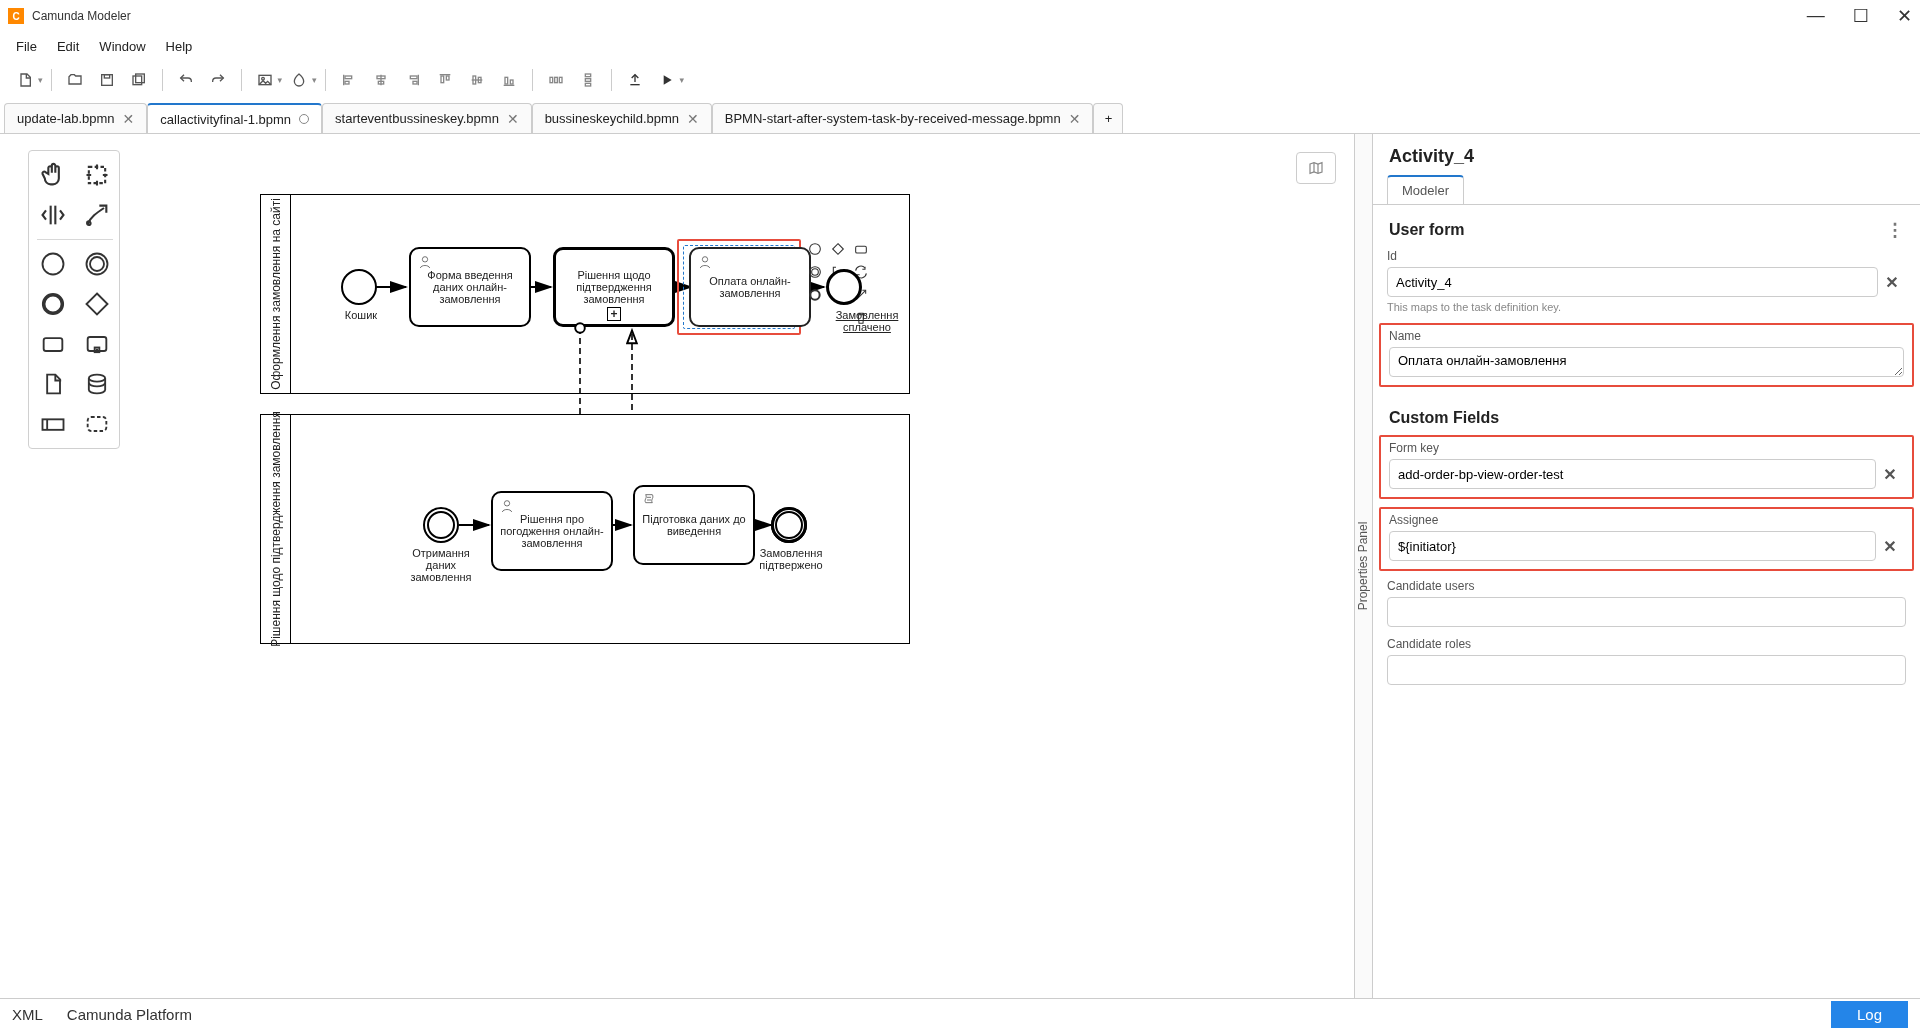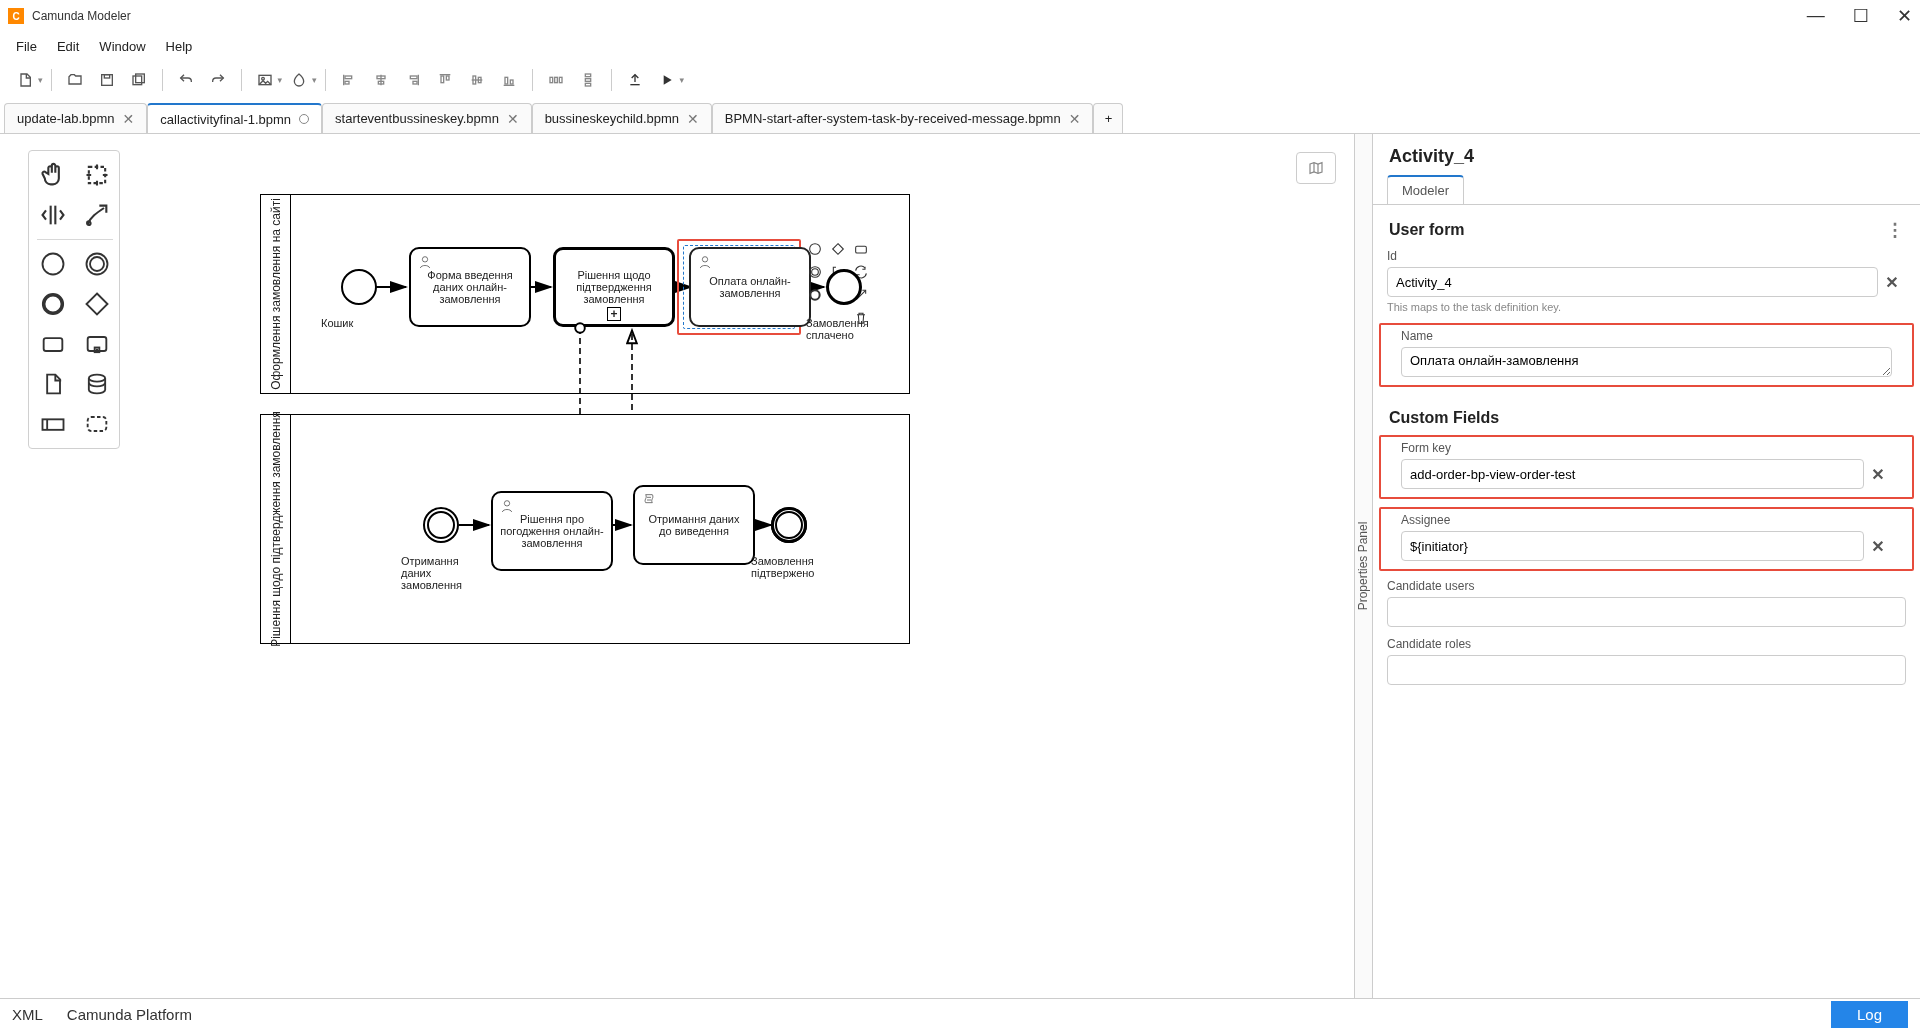--- a/index.html
+++ b/index.html
@@ -37,35 +37,35 @@
 .end-event { position: absolute; width: 36px; height: 36px; border: 3.5px solid #000; border-radius: 50%; background: #fff; }
 .intermediate-event { position: absolute; width: 36px; height: 36px; border-radius: 50%; background: #fff; }
 .intermediate-event::before { content: ""; position: absolute; inset: 0; border: 2px solid #000; border-radius: 50%; }
 .intermediate-event::after { content: ""; position: absolute; inset: 4px; border: 2px solid #000; border-radius: 50%; }
 .task { position: absolute; width: 122px; height: 80px; border: 2px solid #000; border-radius: 10px; background: #fff; font-size: 11px; text-align: center; display: flex; align-items: center; justify-content: center; padding: 6px; }
 .task.thick { border-width: 3.5px; }
 .task .type-icon { position: absolute; left: 6px; top: 5px; width: 16px; height: 16px; }
 .task .marker { position: absolute; left: 50%; bottom: 3px; transform: translateX(-50%); width: 14px; height: 14px; border: 1.5px solid #000; display: flex; align-items: center; justify-content: center; font-size: 12px; font-weight: bold; }
 .sel-outer { position: absolute; border: 2px solid #e74c3c; border-radius: 2px; pointer-events: none; }
 .sel-inner { position: absolute; border: 1px dashed #2277cc; border-radius: 2px; pointer-events: none; }
-.ev-label { position: absolute; font-size: 11px; text-align: left; width: 80px; margin-top: 8px; }
+.ev-label { position: absolute; font-size: 11px; text-align: center; width: 80px; }
 .context-pad { position: absolute; display: grid; grid-template-columns: repeat(3, 20px); gap: 3px; }
 .context-pad .cp { width: 20px; height: 20px; display: flex; align-items: center; justify-content: center; color: #333; }
 .context-pad .cp svg { width: 16px; height: 16px; }
 .svg-flow { position: absolute; left: 0; top: 0; pointer-events: none; overflow: visible; }
 .props-handle { width: 18px; display: flex; align-items: center; justify-content: center; border-left: 1px solid #ccc; background: #fafafa; cursor: pointer; }
 .props-handle span { transform: rotate(-90deg); white-space: nowrap; font-size: 12px; color: #555; }
 .props-panel { width: 548px; border-left: 1px solid #ccc; background: #fff; overflow-y: auto; padding-bottom: 20px; }
 .props-panel .ph-title { font-size: 18px; font-weight: bold; padding: 12px 16px 8px; }
 .props-panel .ph-tab { display: inline-block; padding: 6px 14px; font-size: 13px; color: #555; border: 1px solid #ccc; border-bottom: none; border-radius: 4px 4px 0 0; margin-left: 14px; border-top: 2px solid #2277cc; background: #fff; cursor: pointer; }
 .props-panel .ph-tabline { border-bottom: 1px solid #ccc; }
 .section-title { display: flex; align-items: center; justify-content: space-between; padding: 14px 16px 8px; font-size: 16px; font-weight: bold; }
 .section-icon { color: #777; cursor: pointer; font-size: 18px; }
 .field-group { padding: 0 14px 10px; }
-.field-group.redbox { border: 2px solid #e74c3c; margin: 0 6px 8px; padding: 4px 20px 8px; border-radius: 2px; }
+.field-group.redbox { border: 2px solid #e74c3c; margin: 0 6px 8px; padding: 4px 8px 8px; border-radius: 2px; }
 .field-label { font-size: 12px; color: #555; margin-bottom: 4px; }
 .field-row { display: flex; align-items: center; }
 .field-input { flex: 1; height: 30px; border: 1px solid #ccc; border-radius: 4px; padding: 0 8px; font-size: 13px; font-family: inherit; }
 .field-textarea { flex: 1; min-height: 30px; border: 1px solid #ccc; border-radius: 4px; padding: 5px 8px; font-size: 13px; font-family: inherit; resize: both; }
 .field-clear { width: 28px; text-align: center; font-size: 16px; color: #555; cursor: pointer; font-weight: bold; }
 .help-text { font-size: 11px; color: #888; margin-top: 4px; }
 .statusbar { height: 32px; display: flex; align-items: center; border-top: 1px solid #ccc; padding: 0 12px; font-size: 15px; color: #333; }
 .statusbar .st { margin-right: 24px; cursor: pointer; }
 .statusbar .log { margin-left: auto; background: #2485e8; color: #fff; padding: 5px 26px; cursor: pointer; }
 </style>
@@ -435,21 +435,21 @@
               </svg>
             </div>
           <div class="cp" style="grid-column:3;">
               <svg viewBox="0 0 24 24" fill="none" stroke="#333" stroke-width="1.6">
                 <path d="M6 7h12M9 7V5h6v2M8 7l1 13h6l1-13"></path>
               </svg>
             </div>
         </div>
 
         <div class="end-event" style="left:565px;top:74px;"></div>
-        <div class="ev-label" style="left:545px;top:114px;">Замовлення сплачено</div>
+        <div class="ev-label" style="left:566px;top:114px;text-decoration:underline;">Замовлення сплачено</div>
       </div>
 
       <svg class="svg-flow" style="top:0;" width="650" height="470">
         <defs>
           <marker id="ahO" markerWidth="12" markerHeight="12" refX="8" refY="4" orient="auto">
               <path d="M1,1 L9,4 L1,7 z" fill="none" stroke="#000" stroke-width="1.2"></path>
             </marker>
           <marker id="ahC" markerWidth="8" markerHeight="8" refX="4" refY="4">
               <circle cx="4" cy="4" r="3" fill="#fff" stroke="#000" stroke-width="1.2"></circle>
             </marker>
@@ -479,21 +479,21 @@
             </svg>
           <span>Рішення про погодження онлайн-замовлення</span>
         </div>
 
         <div class="task" style="left:372px;top:70px;">
           <svg class="type-icon" viewBox="0 0 24 24" fill="none" stroke="#333">
               <path d="M7 4h10c0 0 2 3 0 6s0 6 0 6H7c0 0-2-3 0-6s0-6 0-6z"></path>
               <line x1="9" y1="8" x2="15" y2="8"></line>
               <line x1="9" y1="12" x2="15" y2="12"></line>
             </svg>
-          <span>Отримання даних до виведення</span>
+          <span>Підготовка даних до виведення</span>
         </div>
 
         <div class="intermediate-event" style="left:510px;top:92px;"></div>
         <div class="end-event" style="left:510px;top:92px;border-width:3px;background:transparent;"></div>
         <div class="ev-label" style="left:490px;top:132px;">Замовлення підтвержено</div>
       </div>
 
     </div>
   </div>
 

